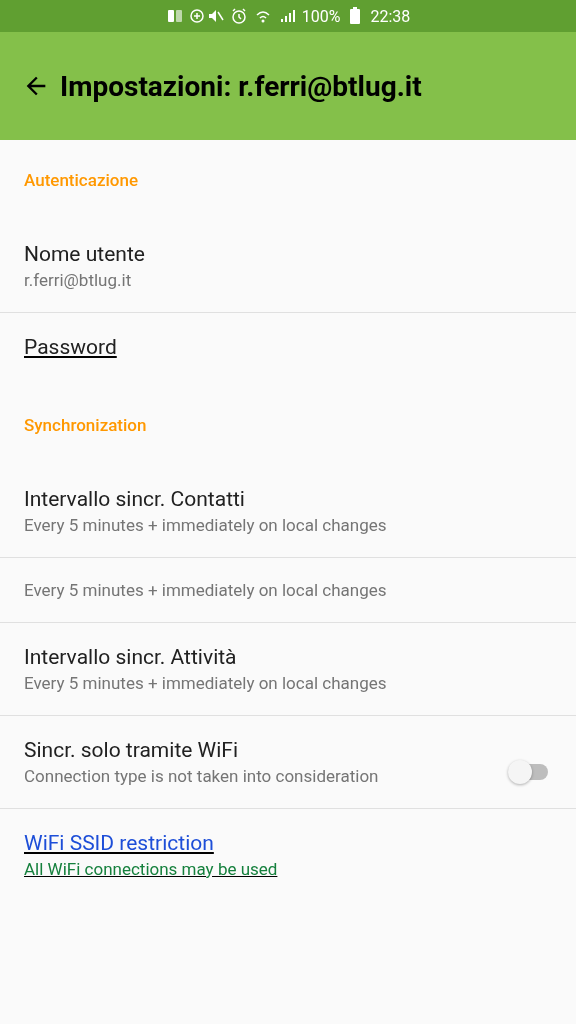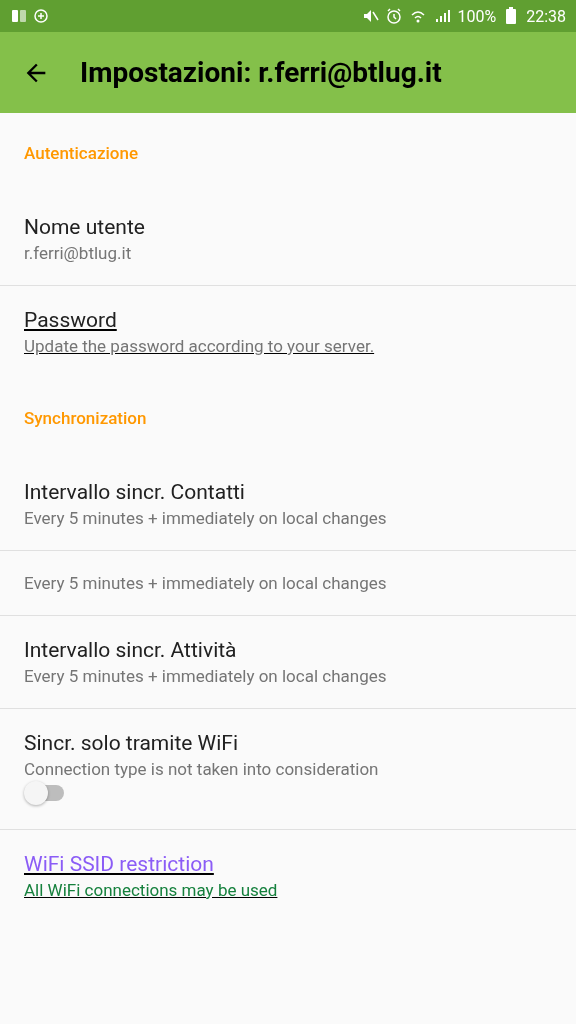--- a/index.html
+++ b/index.html
@@ -8,21 +8,21 @@
       width: 576px;
       height: 1024px;
       background: #fafafa;
       overflow: hidden;
     }
     .status-bar {
       height: 32px;
       background: #609f31;
       display: flex;
       align-items: center;
-      justify-content: space-between;
+      justify-content: center;
       padding: 0 10px;
       color: #fff;
       font-size: 16px;
     }
     .status-left {
       display: flex;
       align-items: center;
       gap: 4px;
     }
     .status-right {
@@ -32,26 +32,26 @@
     }
     .status-icon {
       width: 18px;
       height: 18px;
       display: inline-flex;
       align-items: center;
       justify-content: center;
     }
     .status-text { font-size: 16px; font-weight: 400; }
     .app-bar {
-      height: 81px;
+      height: 108px;
       background: #84c04a;
       display: flex;
       align-items: center;
       padding: 0 20px;
-      gap: 28px;
+      gap: 8px;
     }
     .back-arrow {
       width: 32px;
       height: 32px;
       display: flex;
       align-items: center;
       justify-content: center;
       cursor: pointer;
     }
     .app-title {
@@ -80,23 +80,22 @@
       font-weight: 400;
       margin-bottom: 4px;
     }
     .item-subtitle {
       font-size: 17px;
       color: #757575;
       font-weight: 400;
     }
     .item-with-toggle {
       display: flex;
-      align-items: flex-start;
+      align-items: flex-end;
       justify-content: space-between;
-      flex-direction: column;
     }
     .item-text { flex: 1; }
     .toggle {
       width: 44px;
       height: 28px;
       position: relative;
       flex-shrink: 0;
     }
     .toggle-track {
       position: absolute;
@@ -110,21 +109,21 @@
     .toggle-thumb {
       position: absolute;
       width: 24px;
       height: 24px;
       background: #f5f5f5;
       border-radius: 50%;
       top: 2px;
       left: 0;
       box-shadow: 0 1px 3px rgba(0,0,0,0.3);
     }
-    .disabled .item-title { color: #8b5cf6; }
+    .disabled .item-title { color: #1d4ed8; }
     .disabled .item-subtitle { color: #15803d; }
     .first-item-gap { margin-top: 22px; }
   </style>
 </head>
 <body>
 
 <div class="status-bar">
   <div class="status-left">
     <span class="status-icon">
       <svg width="16" height="16" viewBox="0 0 16 16">
@@ -189,21 +188,20 @@
 
   <div class="section-header">Autenticazione</div>
 
   <div class="item first-item-gap">
     <div class="item-title">Nome utente</div>
     <div class="item-subtitle">r.ferri@btlug.it</div>
   </div>
 
   <div class="item no-border">
     <div class="item-title">Password</div>
-    <div class="item-subtitle">Update the password according to your server.</div>
   </div>
 
   <div class="section-header">Synchronization</div>
 
   <div class="item first-item-gap">
     <div class="item-title">Intervallo sincr. Contatti</div>
     <div class="item-subtitle">Every 5 minutes + immediately on local changes</div>
   </div>
 
   <div class="item">

